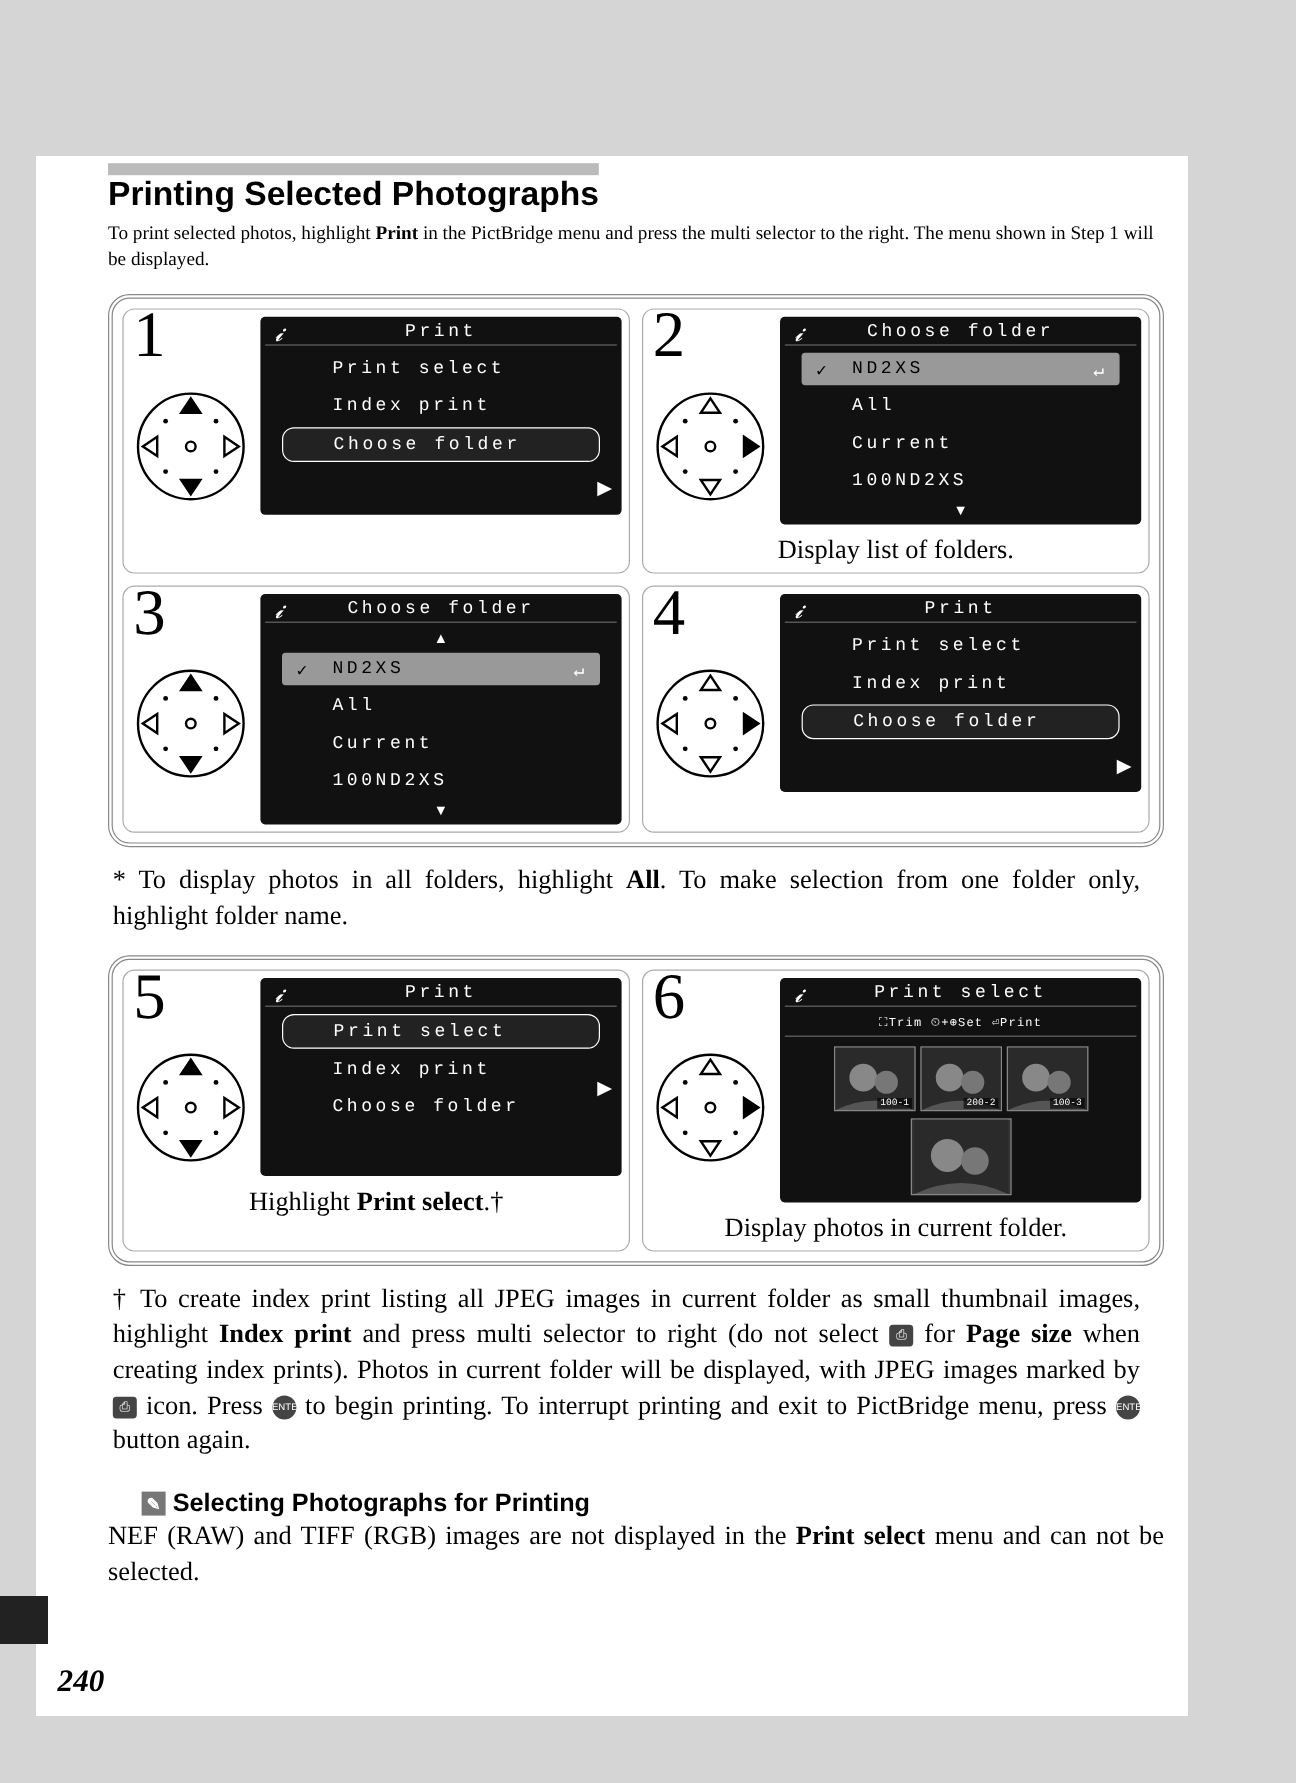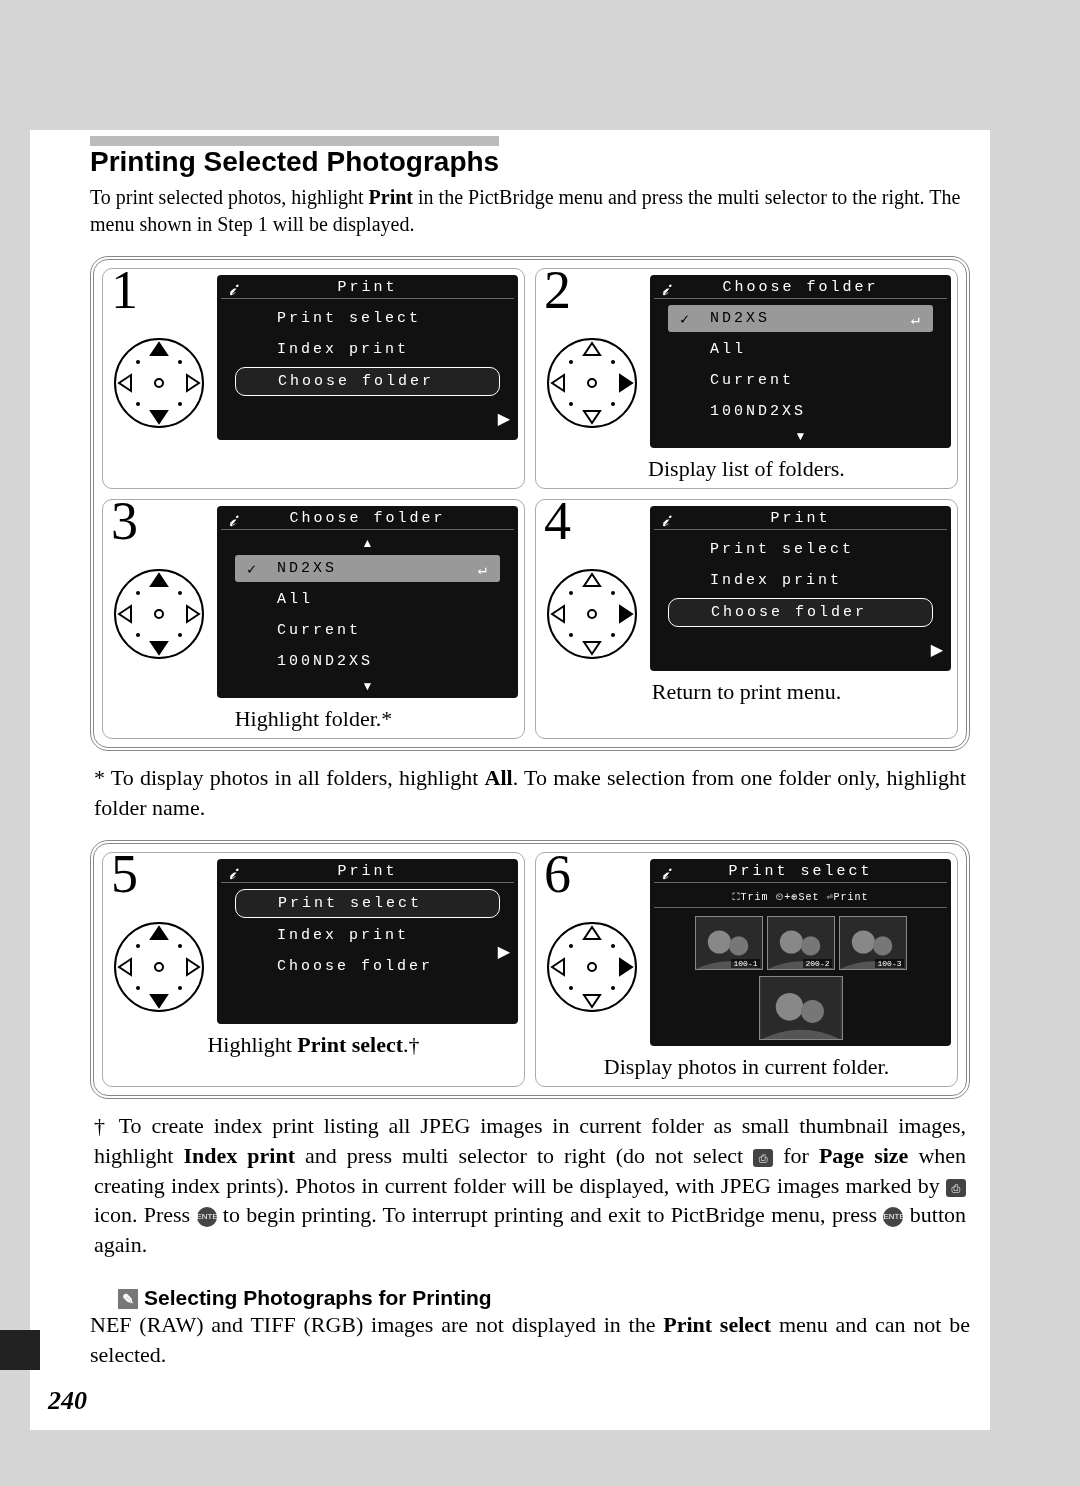--- a/index.html
+++ b/index.html
@@ -57,21 +57,21 @@
   }
   .title-rule {
     height: 10px;
     background: #bbb;
     width: 44px;
     position: absolute;
     left: 30px;
     top: 130px;
   }
   .intro {
-    font-size: 20px;
+    font-size: 16px;
     line-height: 1.35;
     margin-top: 6px;
   }
   .intro .bold { font-weight: bold; }
   .steps-grid {
     margin-top: 18px;
     border: 4px double #888;
     border-radius: 18px;
     padding: 8px;
     display: grid;
@@ -217,21 +217,21 @@
   }
   .caption {
     text-align: center;
     font-size: 22px;
     margin-top: 8px;
   }
   .caption .bold { font-weight: bold; }
   .footnote {
     font-size: 22px;
     line-height: 1.35;
-    margin: 12px 4px 0 4px;
+    margin: 12px 20px 0 4px;
     text-align: justify;
   }
   .footnote .bold { font-weight: bold; }
   .note-block {
     margin-top: 26px;
   }
   .note-title {
     font-family: Arial, sans-serif;
     font-weight: bold;
     font-size: 21px;
@@ -385,21 +385,20 @@
           <div class="screen">
             <div class="screen-header"><span class="tool-icon">𝓲</span>Choose folder</div>
             <div class="scroll-up">▲</div>
             <div class="menu-item highlighted withcheck">ND2XS<span class="enter-icon">↵</span></div>
             <div class="menu-item">All</div>
             <div class="menu-item">Current</div>
             <div class="menu-item">100ND2XS</div>
             <div class="scroll-down">▼</div>
           </div>
         </div>
-        <div class="caption"><span>Highlight folder.*</span><span class="bold"></span><span></span></div>
       </div>
       <div class="step">
         <div class="step-number">4</div>
         <div class="step-body">
           <div class="selector">
             <svg width="100" height="100" viewBox="0 0 100 100">
     <circle cx="50" cy="50" r="44" fill="none" stroke="#000" stroke-width="2"></circle>
     <circle cx="50" cy="50" r="4" fill="none" stroke="#000" stroke-width="2"></circle>
     <circle cx="29" cy="29" r="2" fill="#000"></circle>
               <circle cx="71" cy="29" r="2" fill="#000"></circle>
@@ -412,21 +411,20 @@
   </svg>
           </div>
           <div class="screen">
             <div class="screen-header"><span class="tool-icon">𝓲</span>Print</div>
             <div class="menu-item">Print select</div>
             <div class="menu-item">Index print</div>
             <div class="menu-item selected">Choose folder</div>
             <div class="right-arrow">▶</div>
           </div>
         </div>
-        <div class="caption"><span>Return to print menu.</span><span class="bold"></span><span></span></div>
       </div>
     </div>
 
   <div class="footnote">
     <span>* To display photos in all folders, highlight </span><span class="bold">All</span><span>.  To make selection from one folder only, highlight folder name.</span>
   </div>
 
   
   <div class="steps-grid single-row" id="grid2">
       <div class="step">

